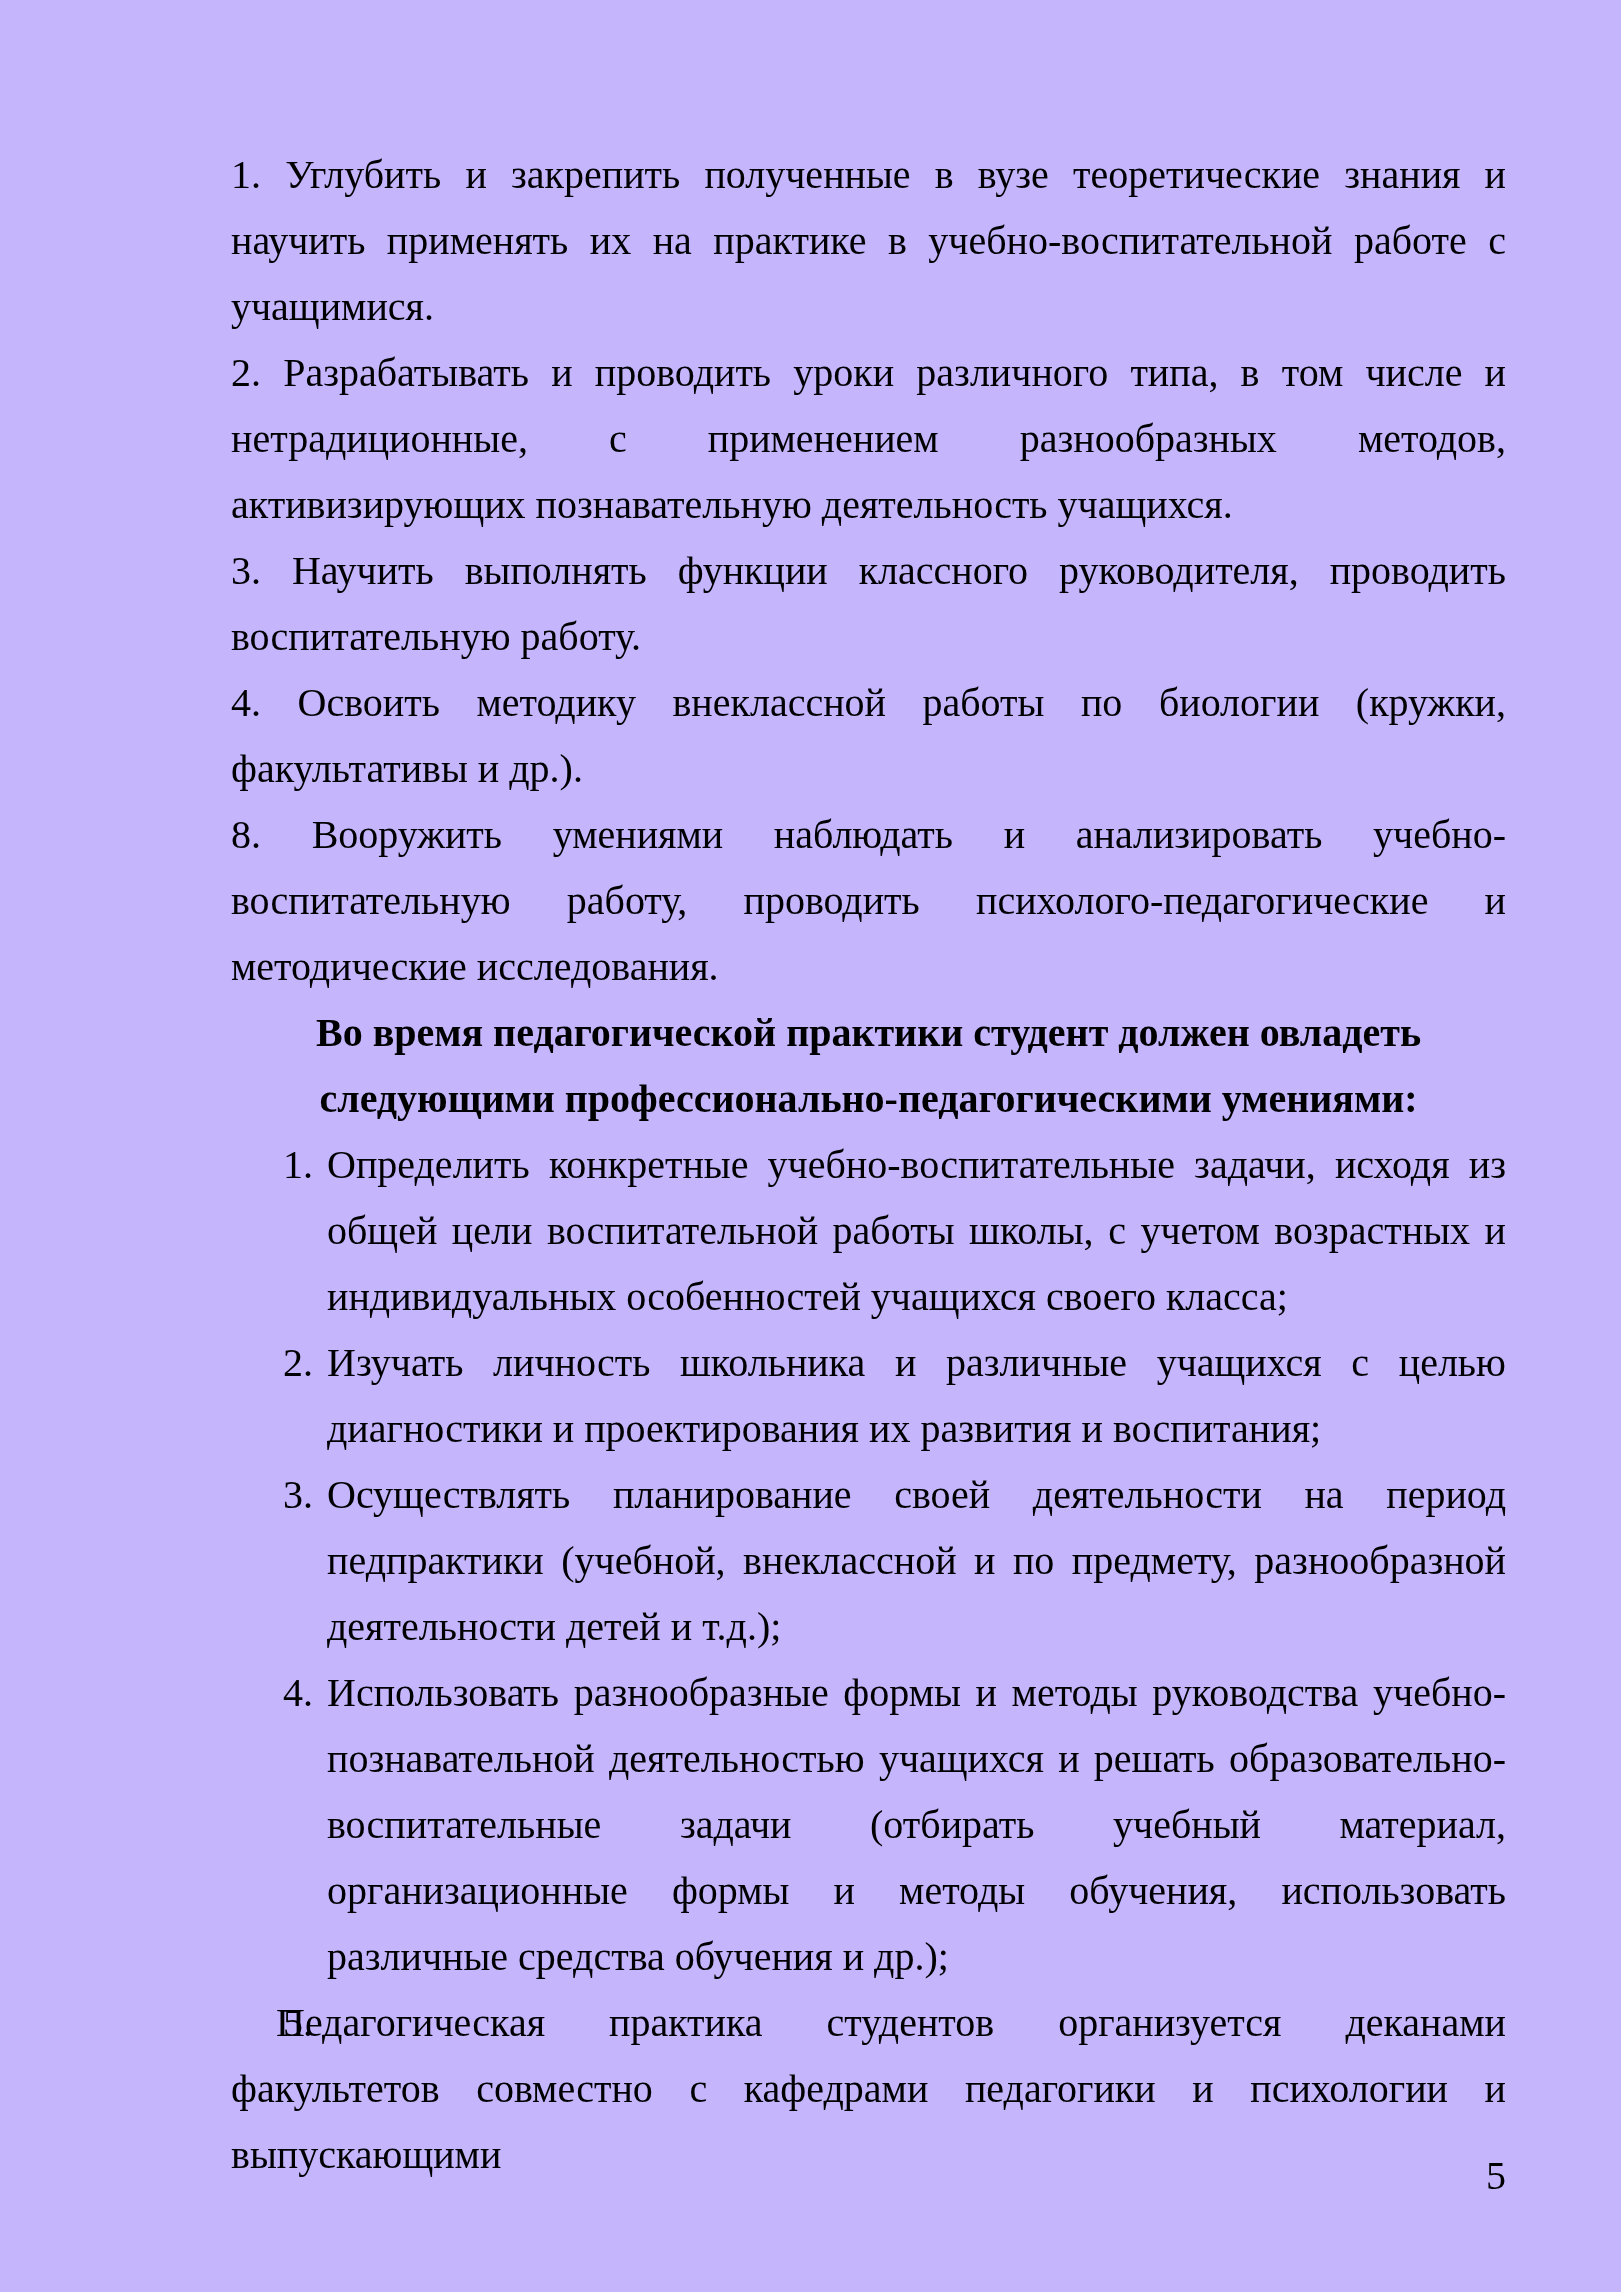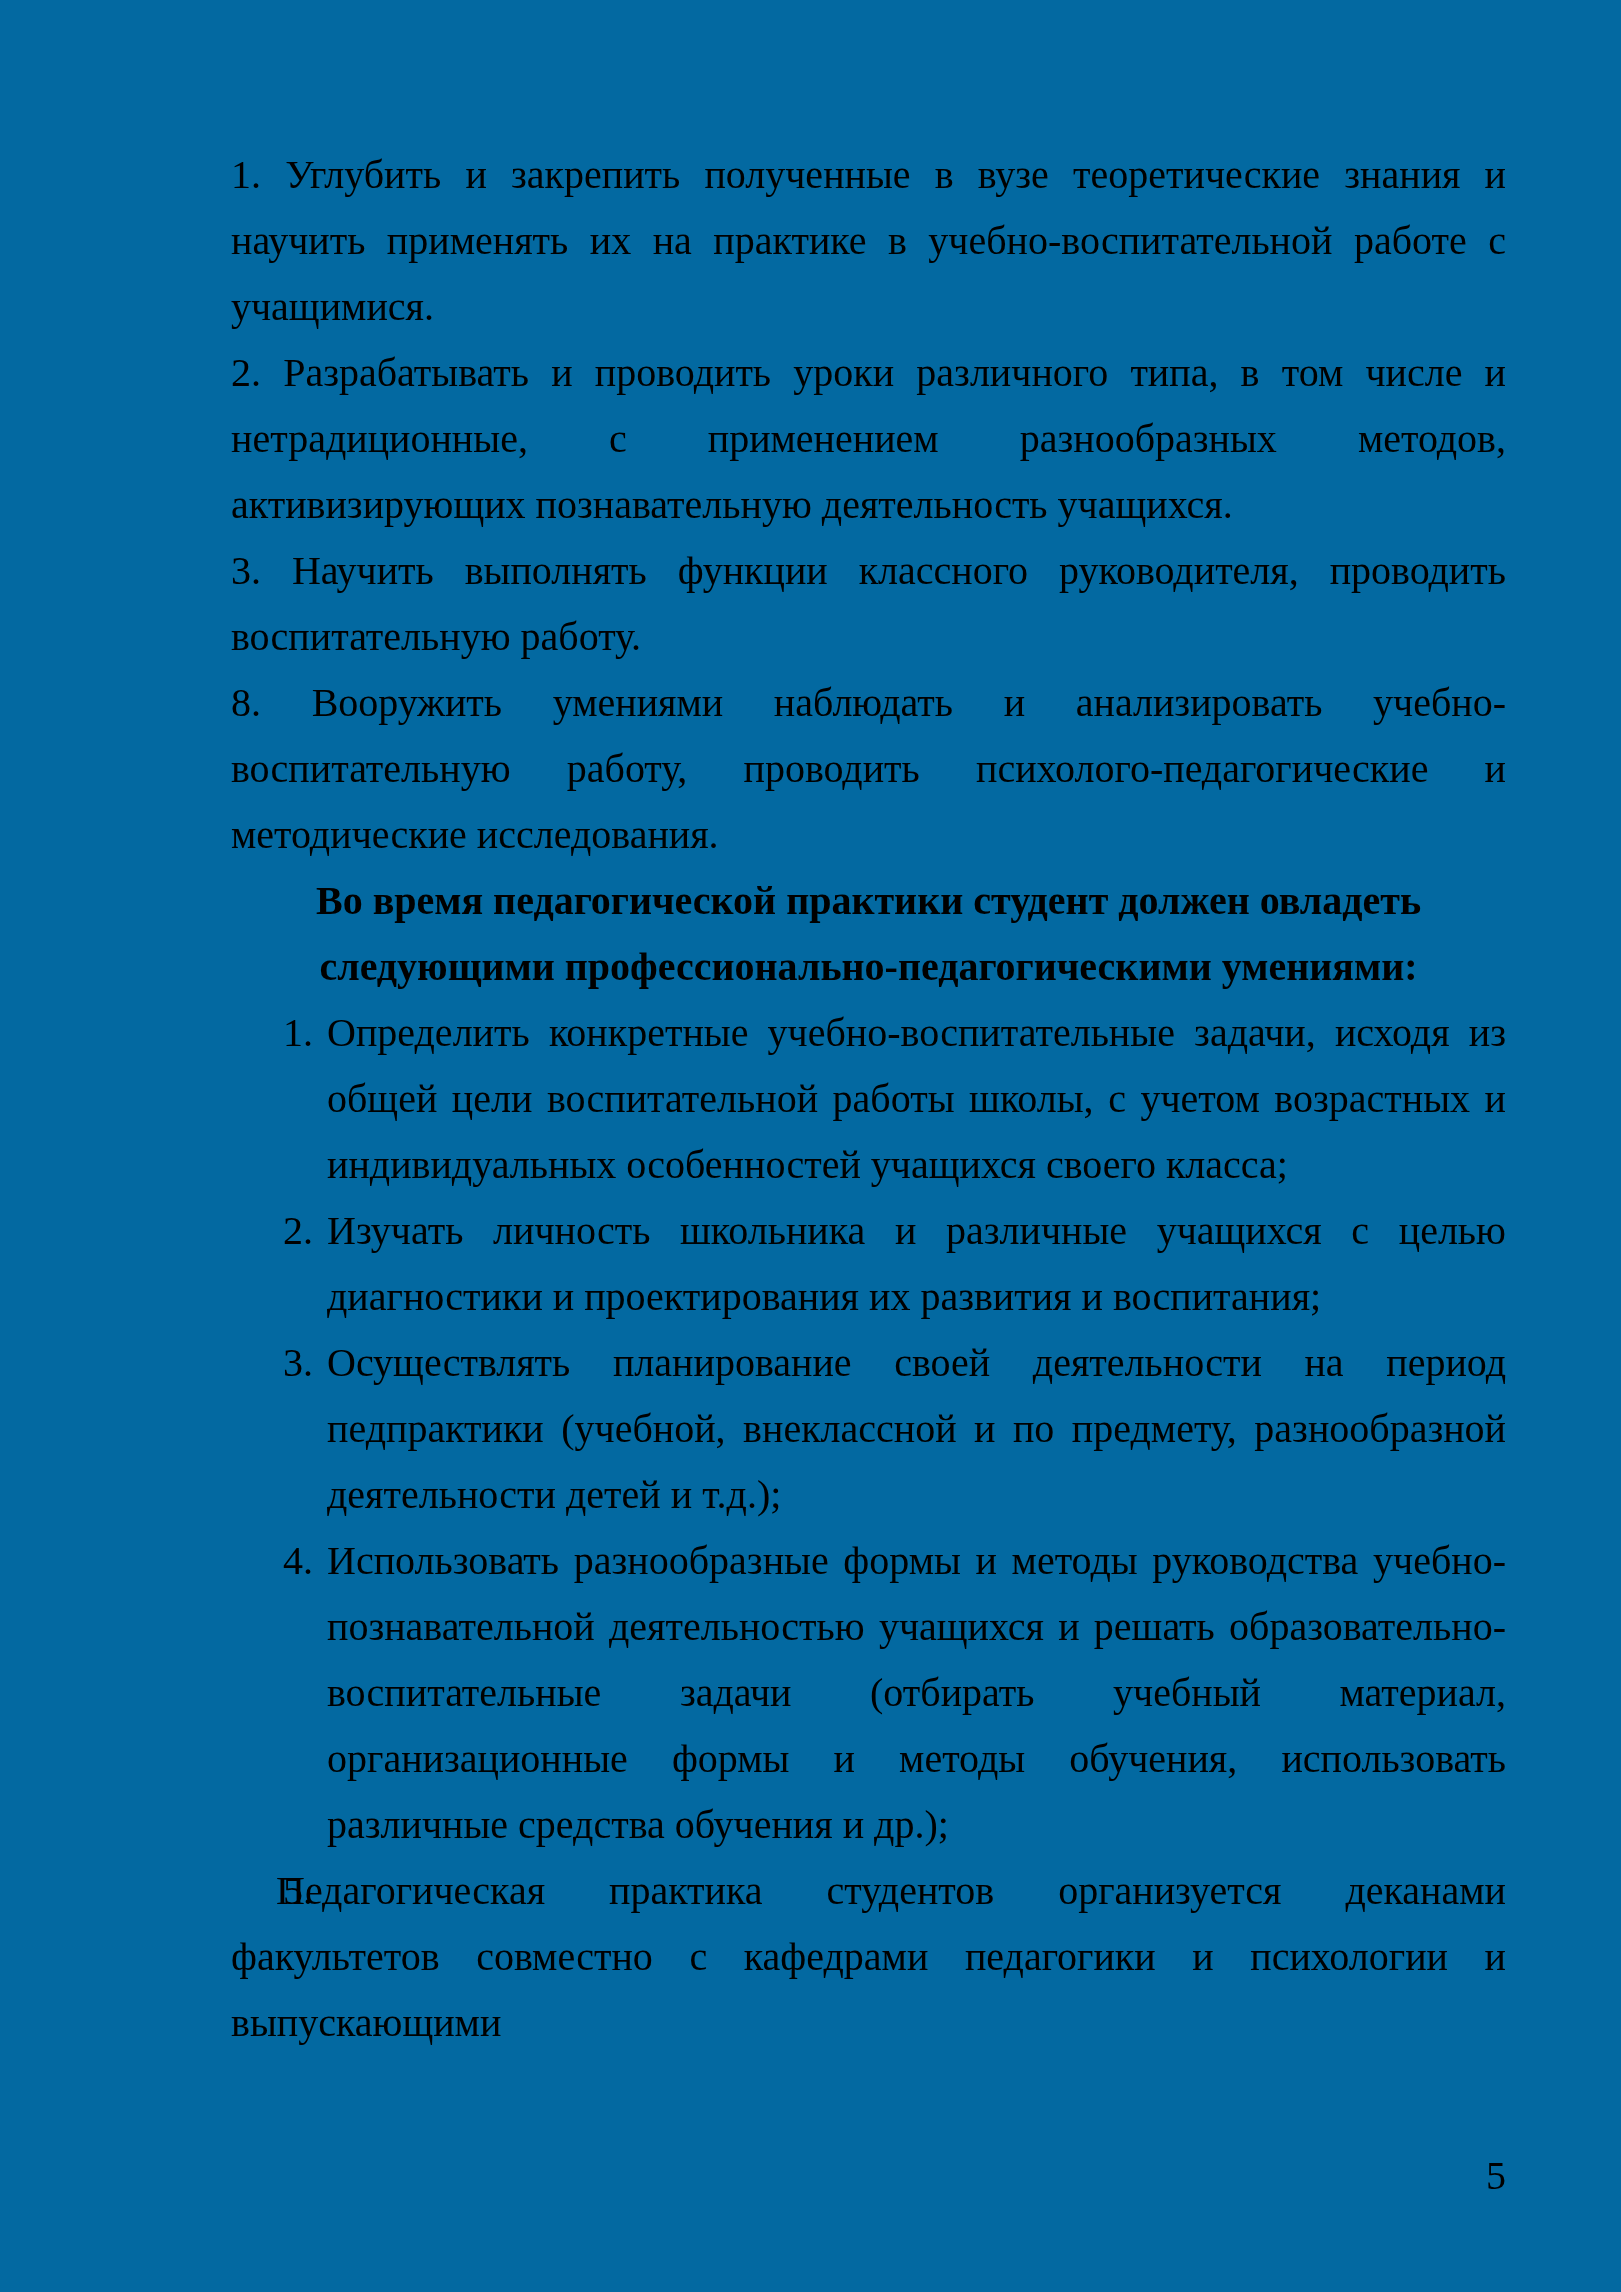--- a/index.html
+++ b/index.html
@@ -4,21 +4,21 @@
 <style>
   html, body {
     margin: 0;
     padding: 0;
     background: #ffffff;
   }
   .page {
     position: relative;
     width: 1621px;
     height: 2293px;
-    background: #0369a1;
+    background: #c4b5fd;
     color: #000000;
     font-family: "Liberation Serif", "DejaVu Serif", serif;
     overflow: hidden;
   }
   .content {
     position: absolute;
     left: 231px;
     top: 142px;
     width: 1275px;
     font-size: 40px;
@@ -64,20 +64,21 @@
 </style>
 </head>
 <body>
 
 <div class="page">
   <div class="content">
 
     <p>1. Углубить и закрепить полученные в вузе теоретические знания и научить применять их на практике в учебно-воспитательной работе с учащимися.</p>
     <p>2. Разрабатывать и проводить уроки различного типа, в том числе и нетрадиционные, с применением разнообразных методов, активизирующих познавательную деятельность учащихся.</p>
     <p>3. Научить выполнять функции классного руководителя, проводить воспитательную работу.</p>
+    <p>4. Освоить методику внеклассной работы по биологии (кружки, факультативы и др.).</p>
     <p>8. Вооружить умениями наблюдать и анализировать учебно-воспитательную работу, проводить психолого-педагогические и методические исследования.</p>
 
     <p class="heading">
       <span>Во время педагогической практики студент должен овладеть</span>
       <span>следующими профессионально-педагогическими умениями:</span>
     </p>
 
     <div class="skills-list">
       <div class="skill-item">
         <span class="num">1.</span><span>Определить конкретные учебно-воспитательные задачи, исходя из общей цели воспитательной работы школы, с учетом возрастных и индивидуальных особенностей учащихся своего класса;</span>

